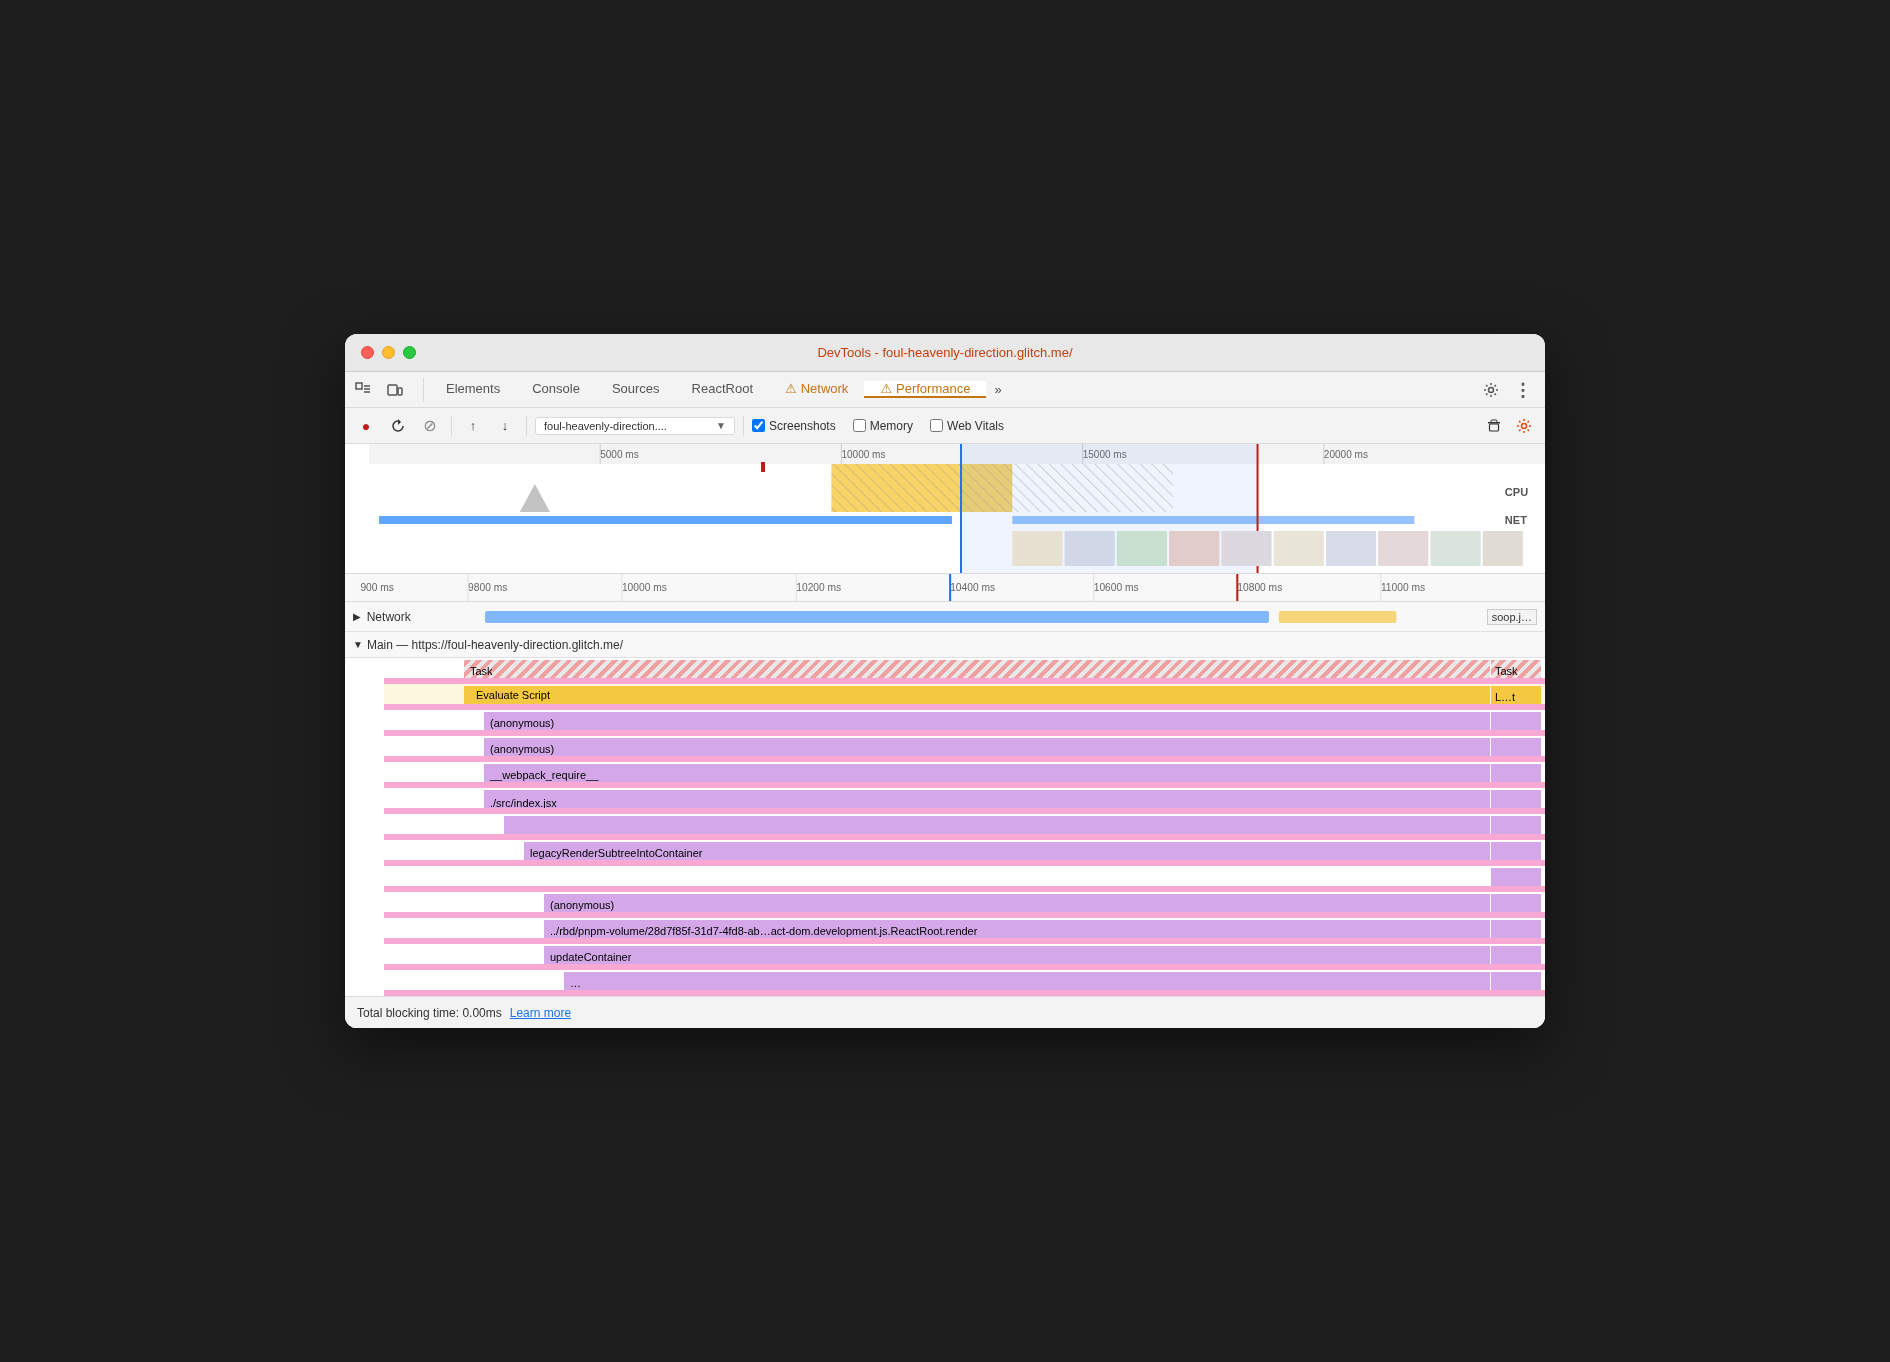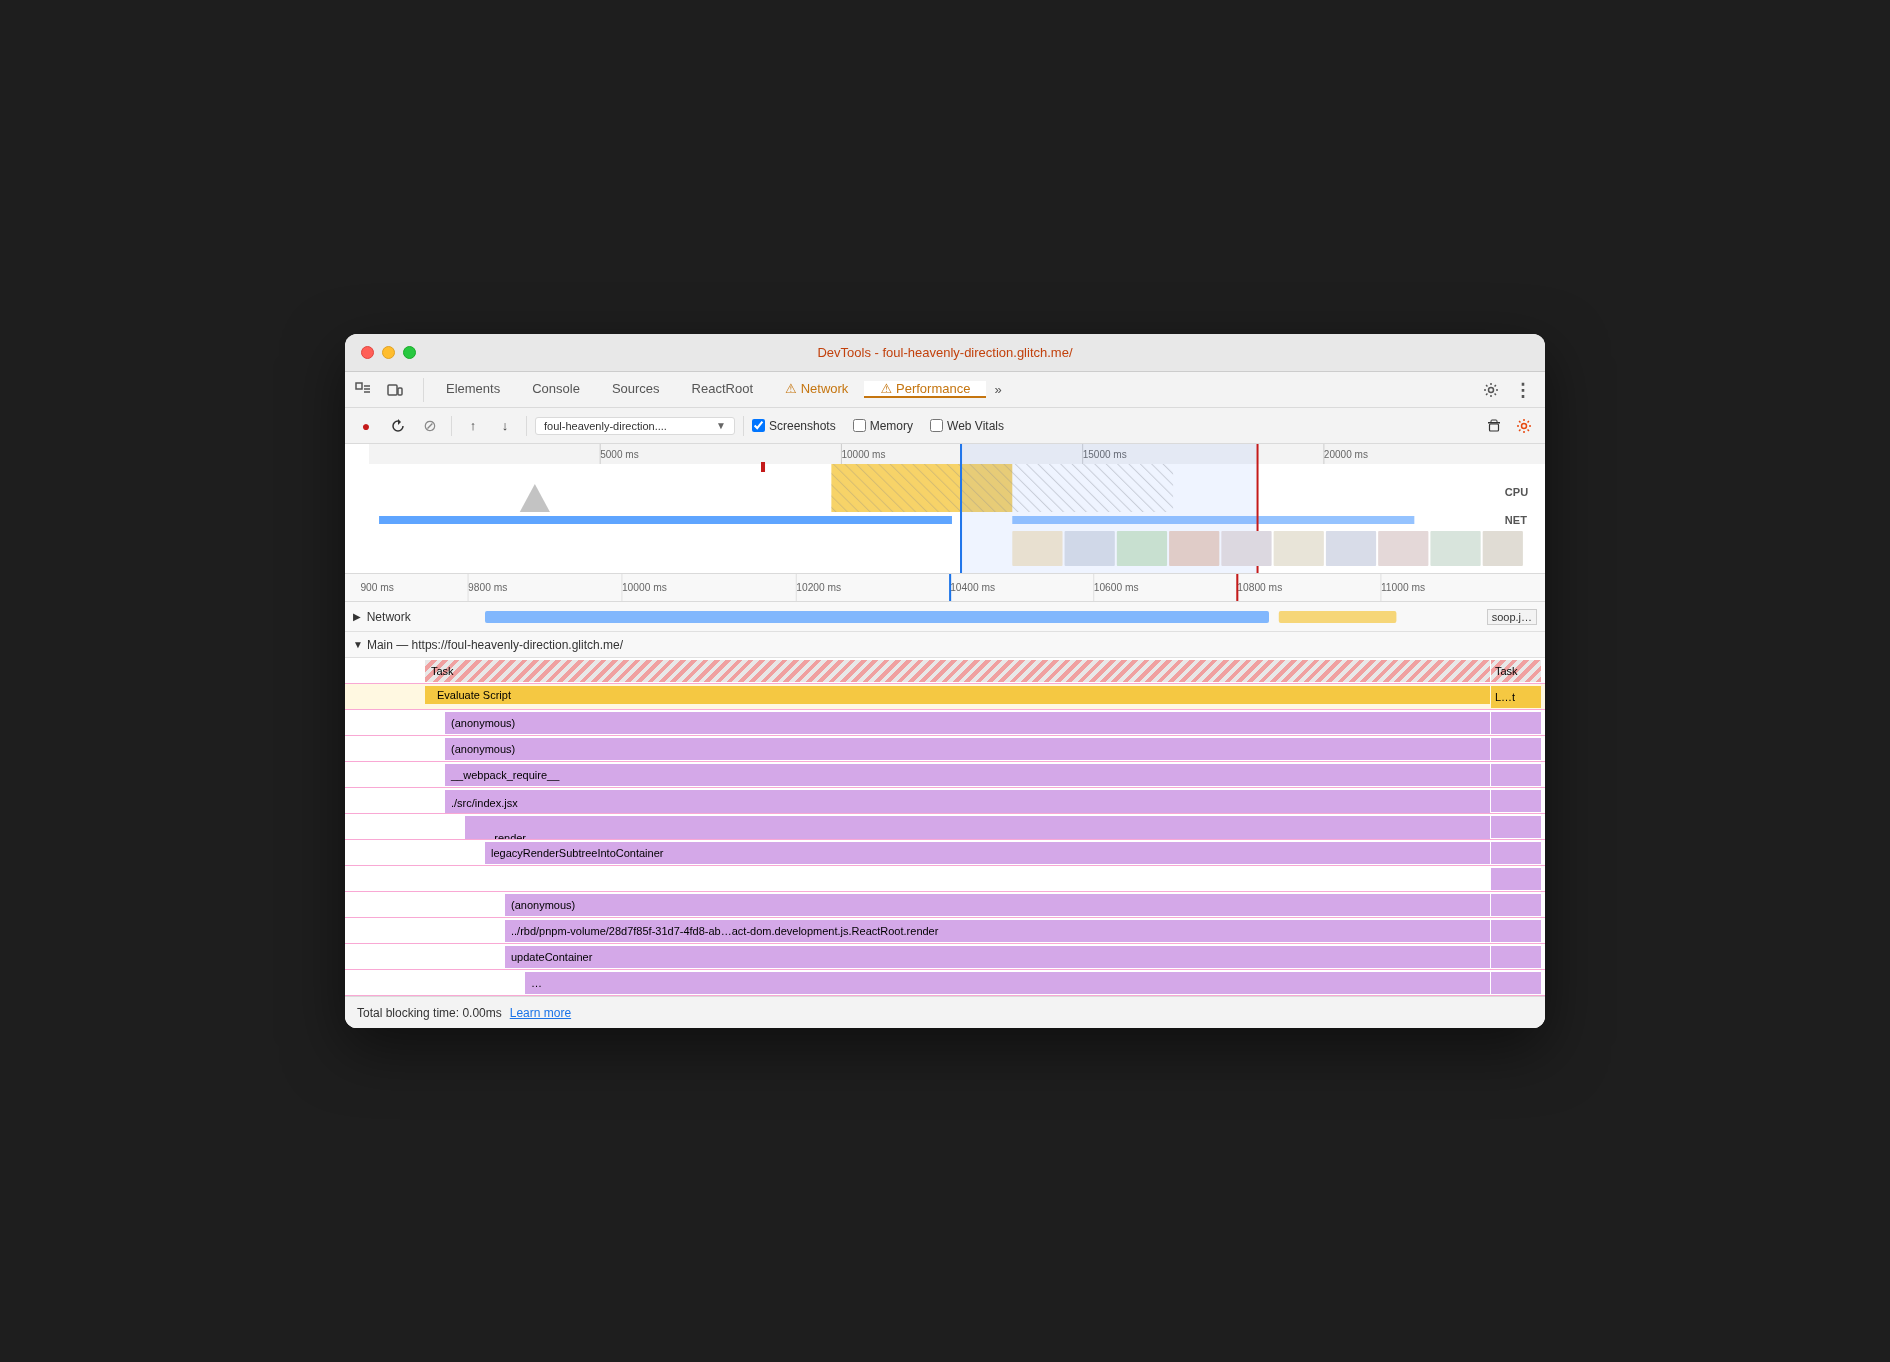--- a/index.html
+++ b/index.html
@@ -222,23 +222,24 @@
       border-bottom: 1px solid #e0e0e0;
       background: #f8f8f8;
     }
     .main-header-arrow {
       margin-right: 4px;
       font-size: 10px;
     }
     .flame-row {
       height: 26px;
       position: relative;
-      border-bottom: 1px solid #f9a8d4;
-      display: flex;
-      align-items: center;
+      border-bottom: 6px solid #f9a8d4;
+      display: flex;
+      align-items: center;
+      margin-left: 39px;
     }
 
     
     .status-bar {
       height: 32px;
       display: flex;
       align-items: center;
       padding: 0 12px;
       font-size: 12px;
       color: #333;

